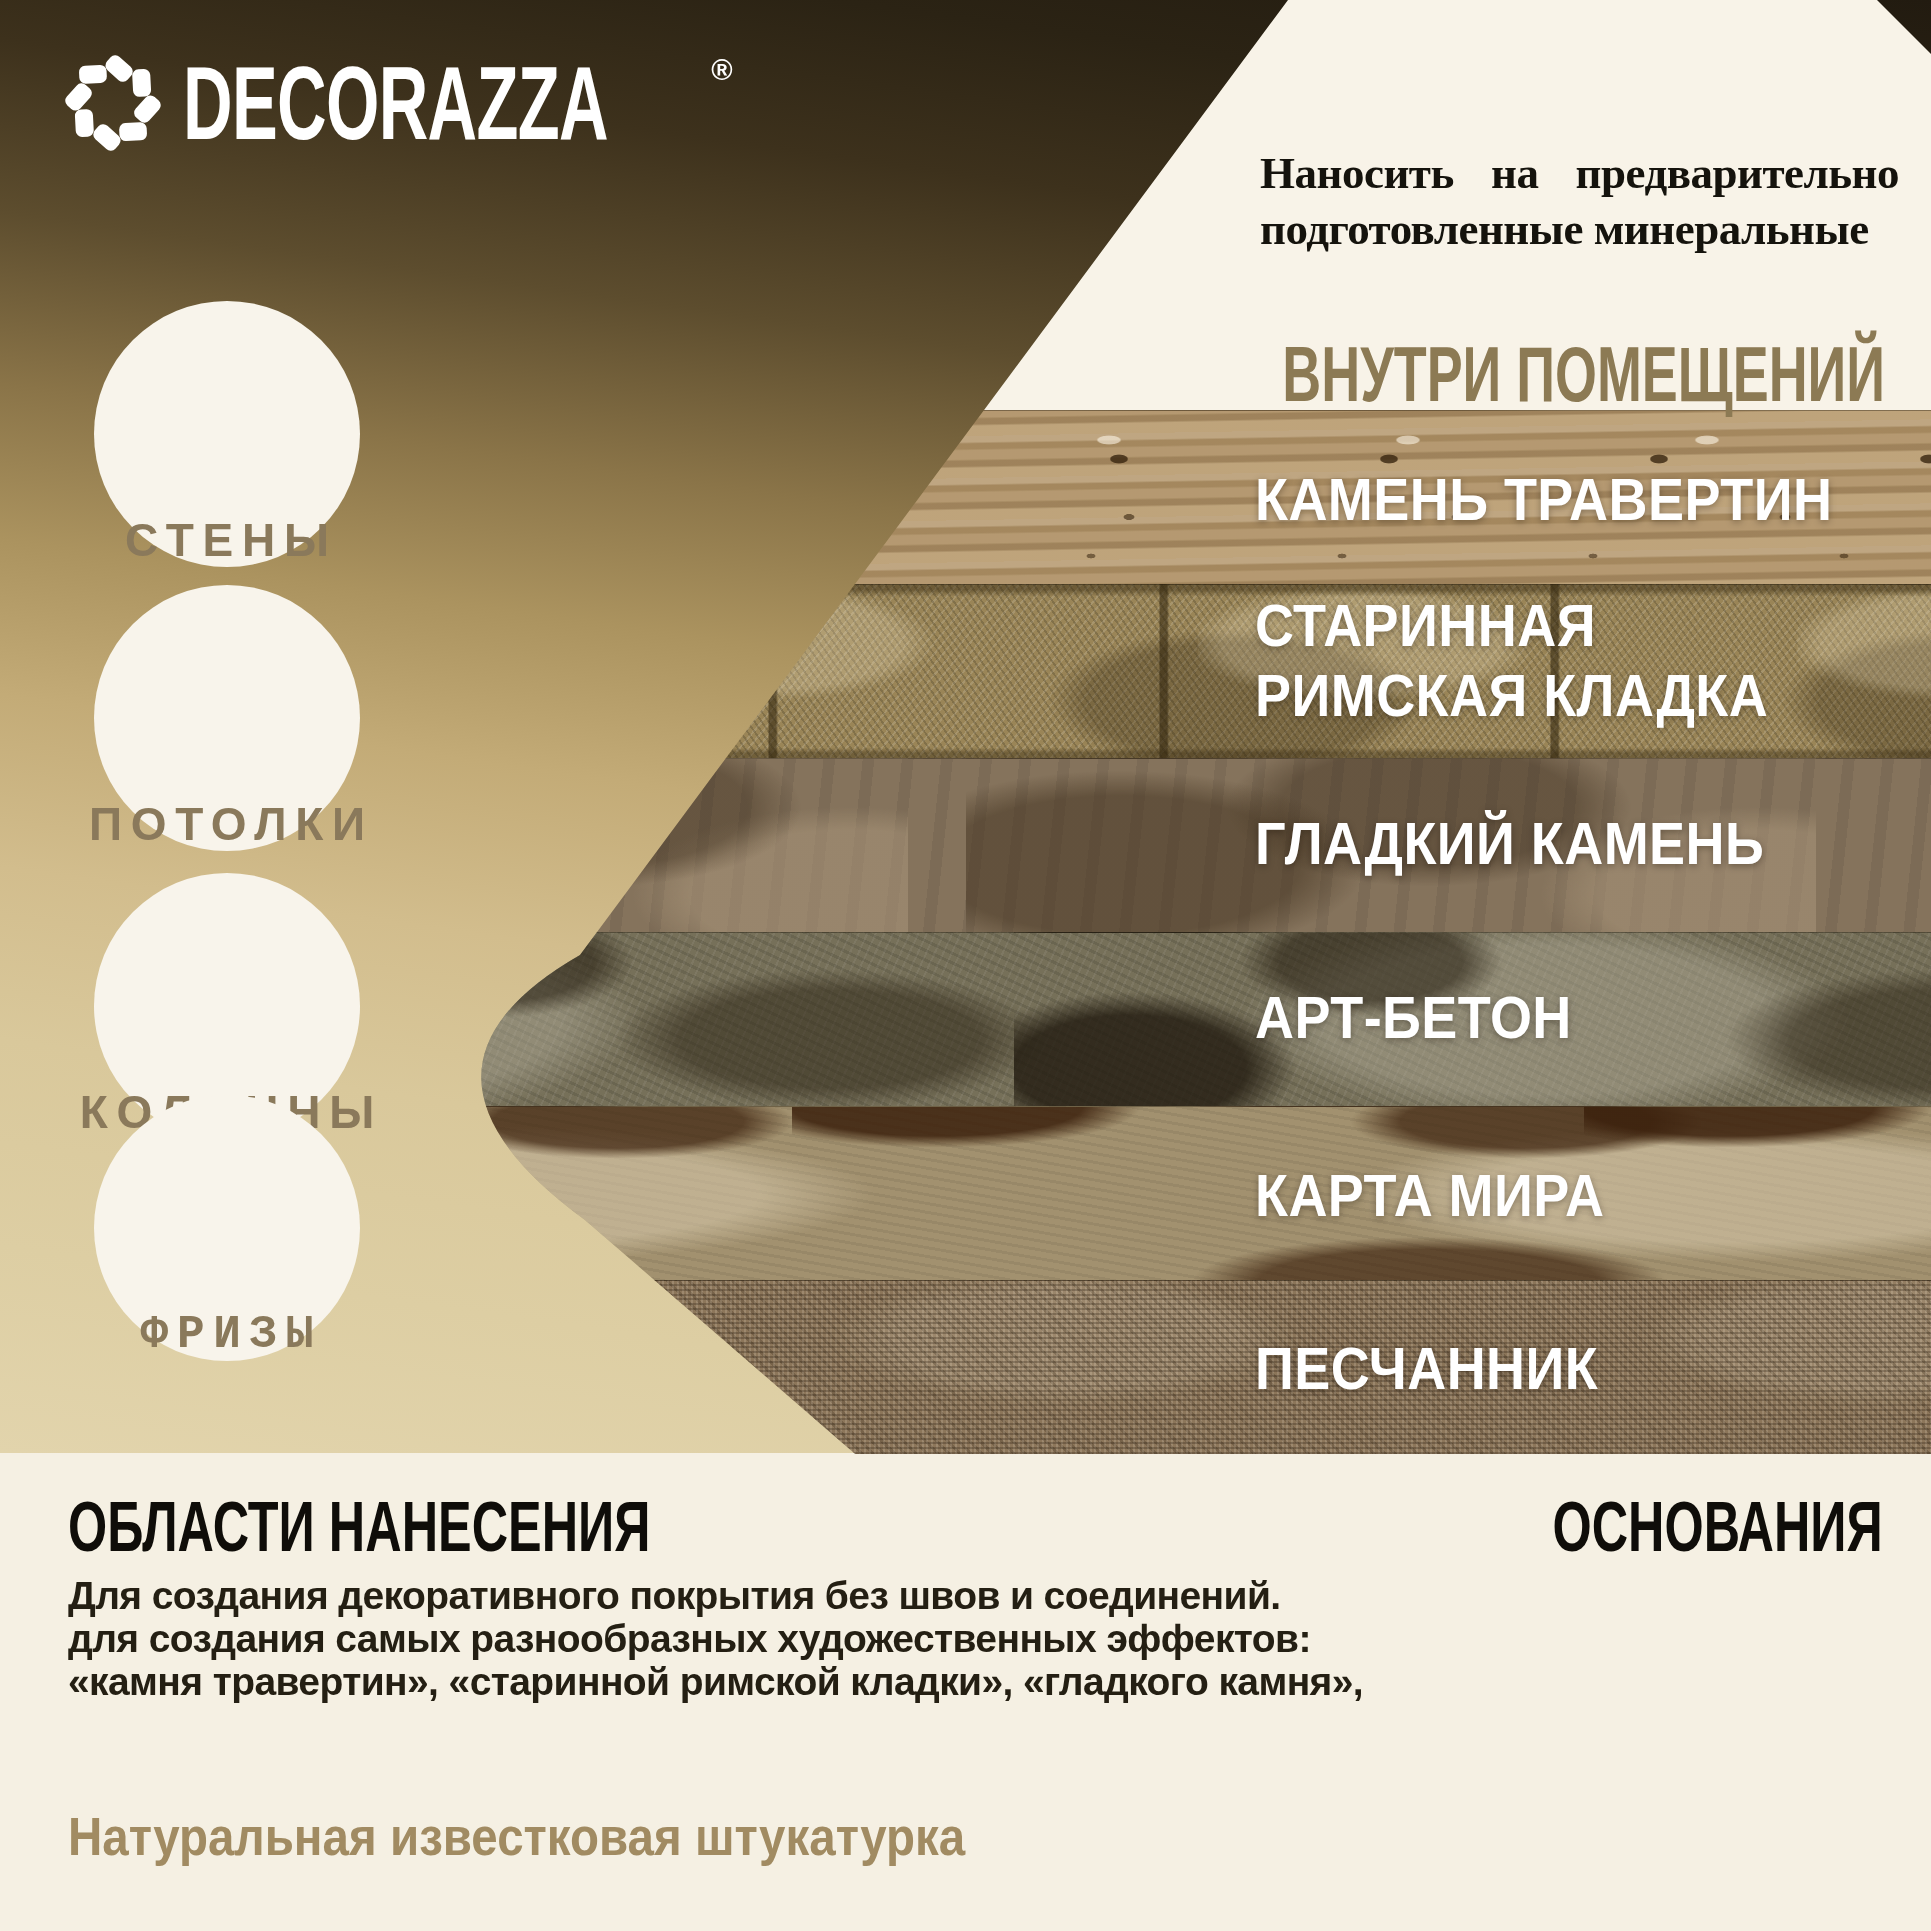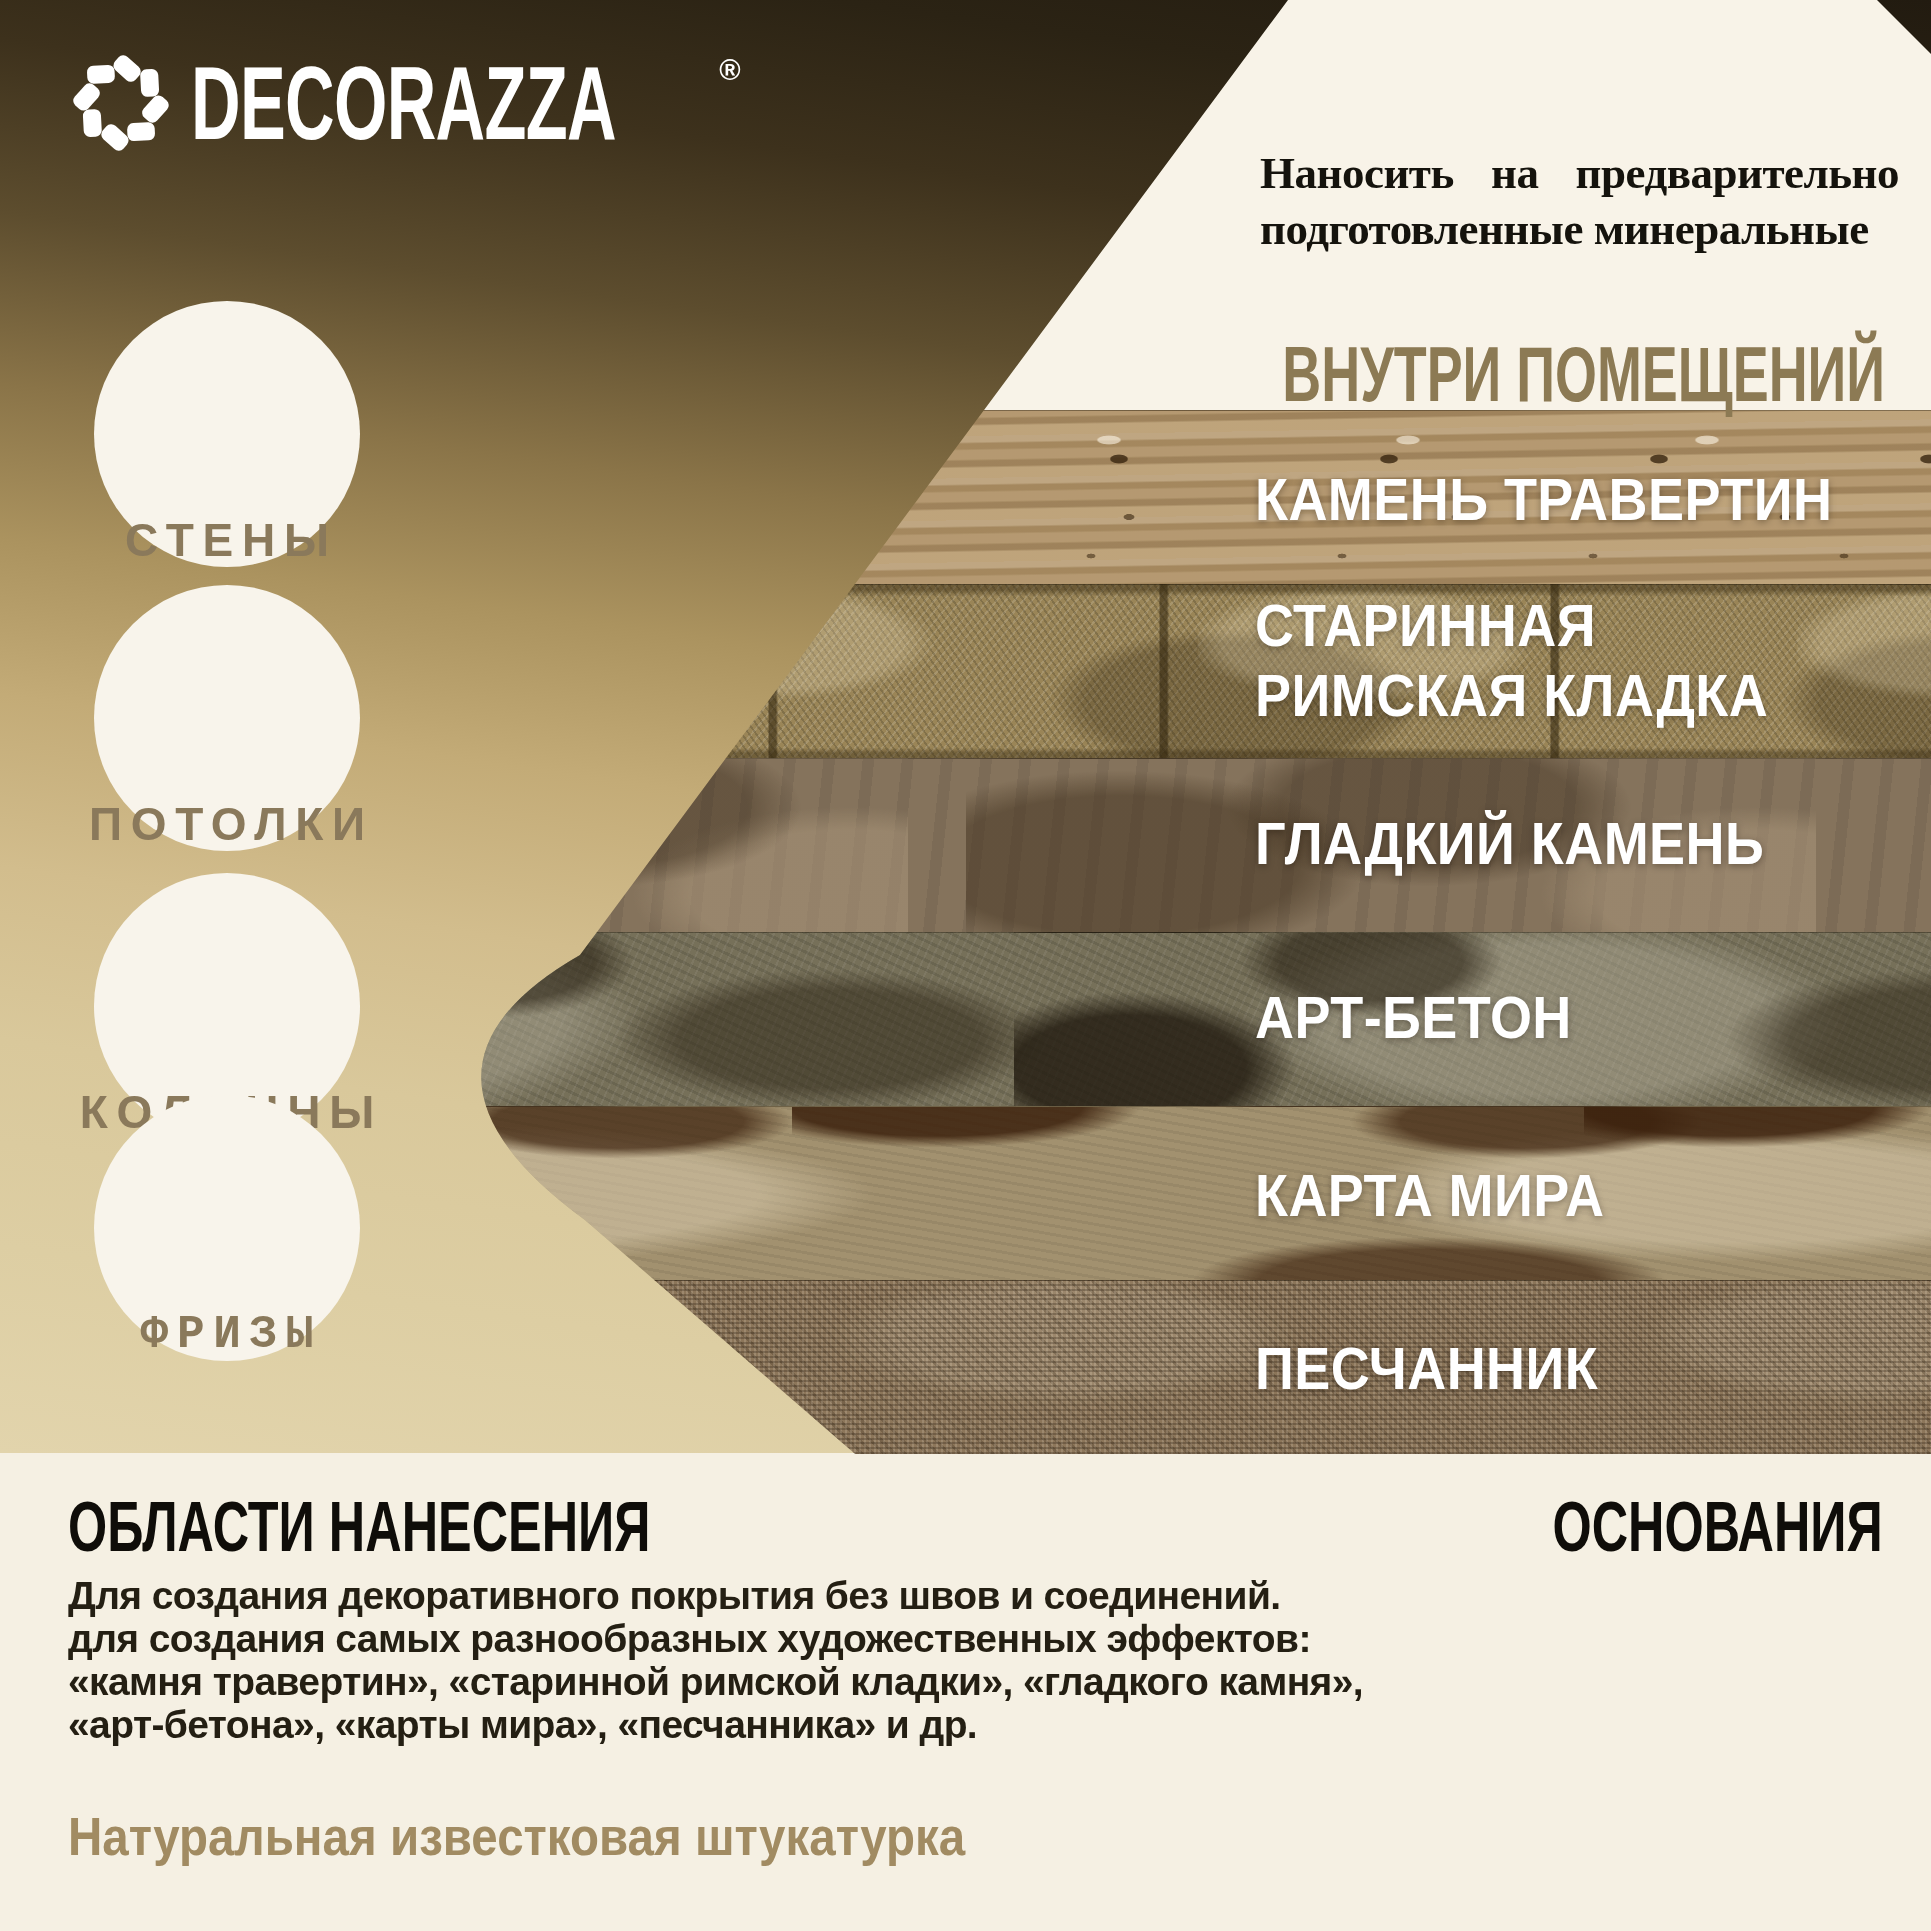--- a/index.html
+++ b/index.html
@@ -83,21 +83,21 @@
   .tex-sandstone{
     background-color:#8c765a;
     background-image:
       repeating-linear-gradient(0deg, rgba(33,22,9,.26) 0 1.9px, transparent 1.9px 4.8px),
       repeating-linear-gradient(90deg, rgba(255,244,221,.15) 0 1.9px, transparent 1.9px 4.8px),
       repeating-linear-gradient(45deg, rgba(33,22,9,.20) 0 2.9px, transparent 2.9px 7.7px),
       radial-gradient(ellipse 309px 87px at 251px 58px, rgba(250,240,219,.14) 0 55%, transparent 75%);
     background-size:auto,auto,auto,811px 174px;
   }
   
-  .logo{position:absolute;left:68px;top:50px;display:flex;align-items:center;}
+  .logo{position:absolute;left:60px;top:50px;display:flex;align-items:center;}
   .logo-icon{width:106px;height:106px;}
   .logo-text{
     color:#ffffff;font-size:104px;font-weight:bold;letter-spacing:-1px;
     transform:scaleX(.66);transform-origin:left center;white-space:nowrap;
     display:inline-block;margin-left:17.4px;line-height:1;
   }
   .logo-reg{
     color:#ffffff;font-size:29px;font-weight:bold;position:relative;top:-33px;left:-116px;
   }
   
@@ -243,19 +243,18 @@
 
   </div>
 
   <div class="bottom-heading-left">ОБЛАСТИ НАНЕСЕНИЯ</div>
   <div class="bottom-heading-right">ОСНОВАНИЯ</div>
 
   <div class="paragraph">
     <div>Для создания декоративного покрытия без швов и соединений.</div>
     <div>для создания самых разнообразных художественных эффектов:</div>
     <div>«камня травертин», «старинной римской кладки», «гладкого камня»,</div>
-    <div>«арт-бетона», «карты мира», «песчанника» и др.</div>
   </div>
 
   <div class="footnote">Натуральная известковая штукатурка</div>
 
 </div>
 
 
 </body></html>

